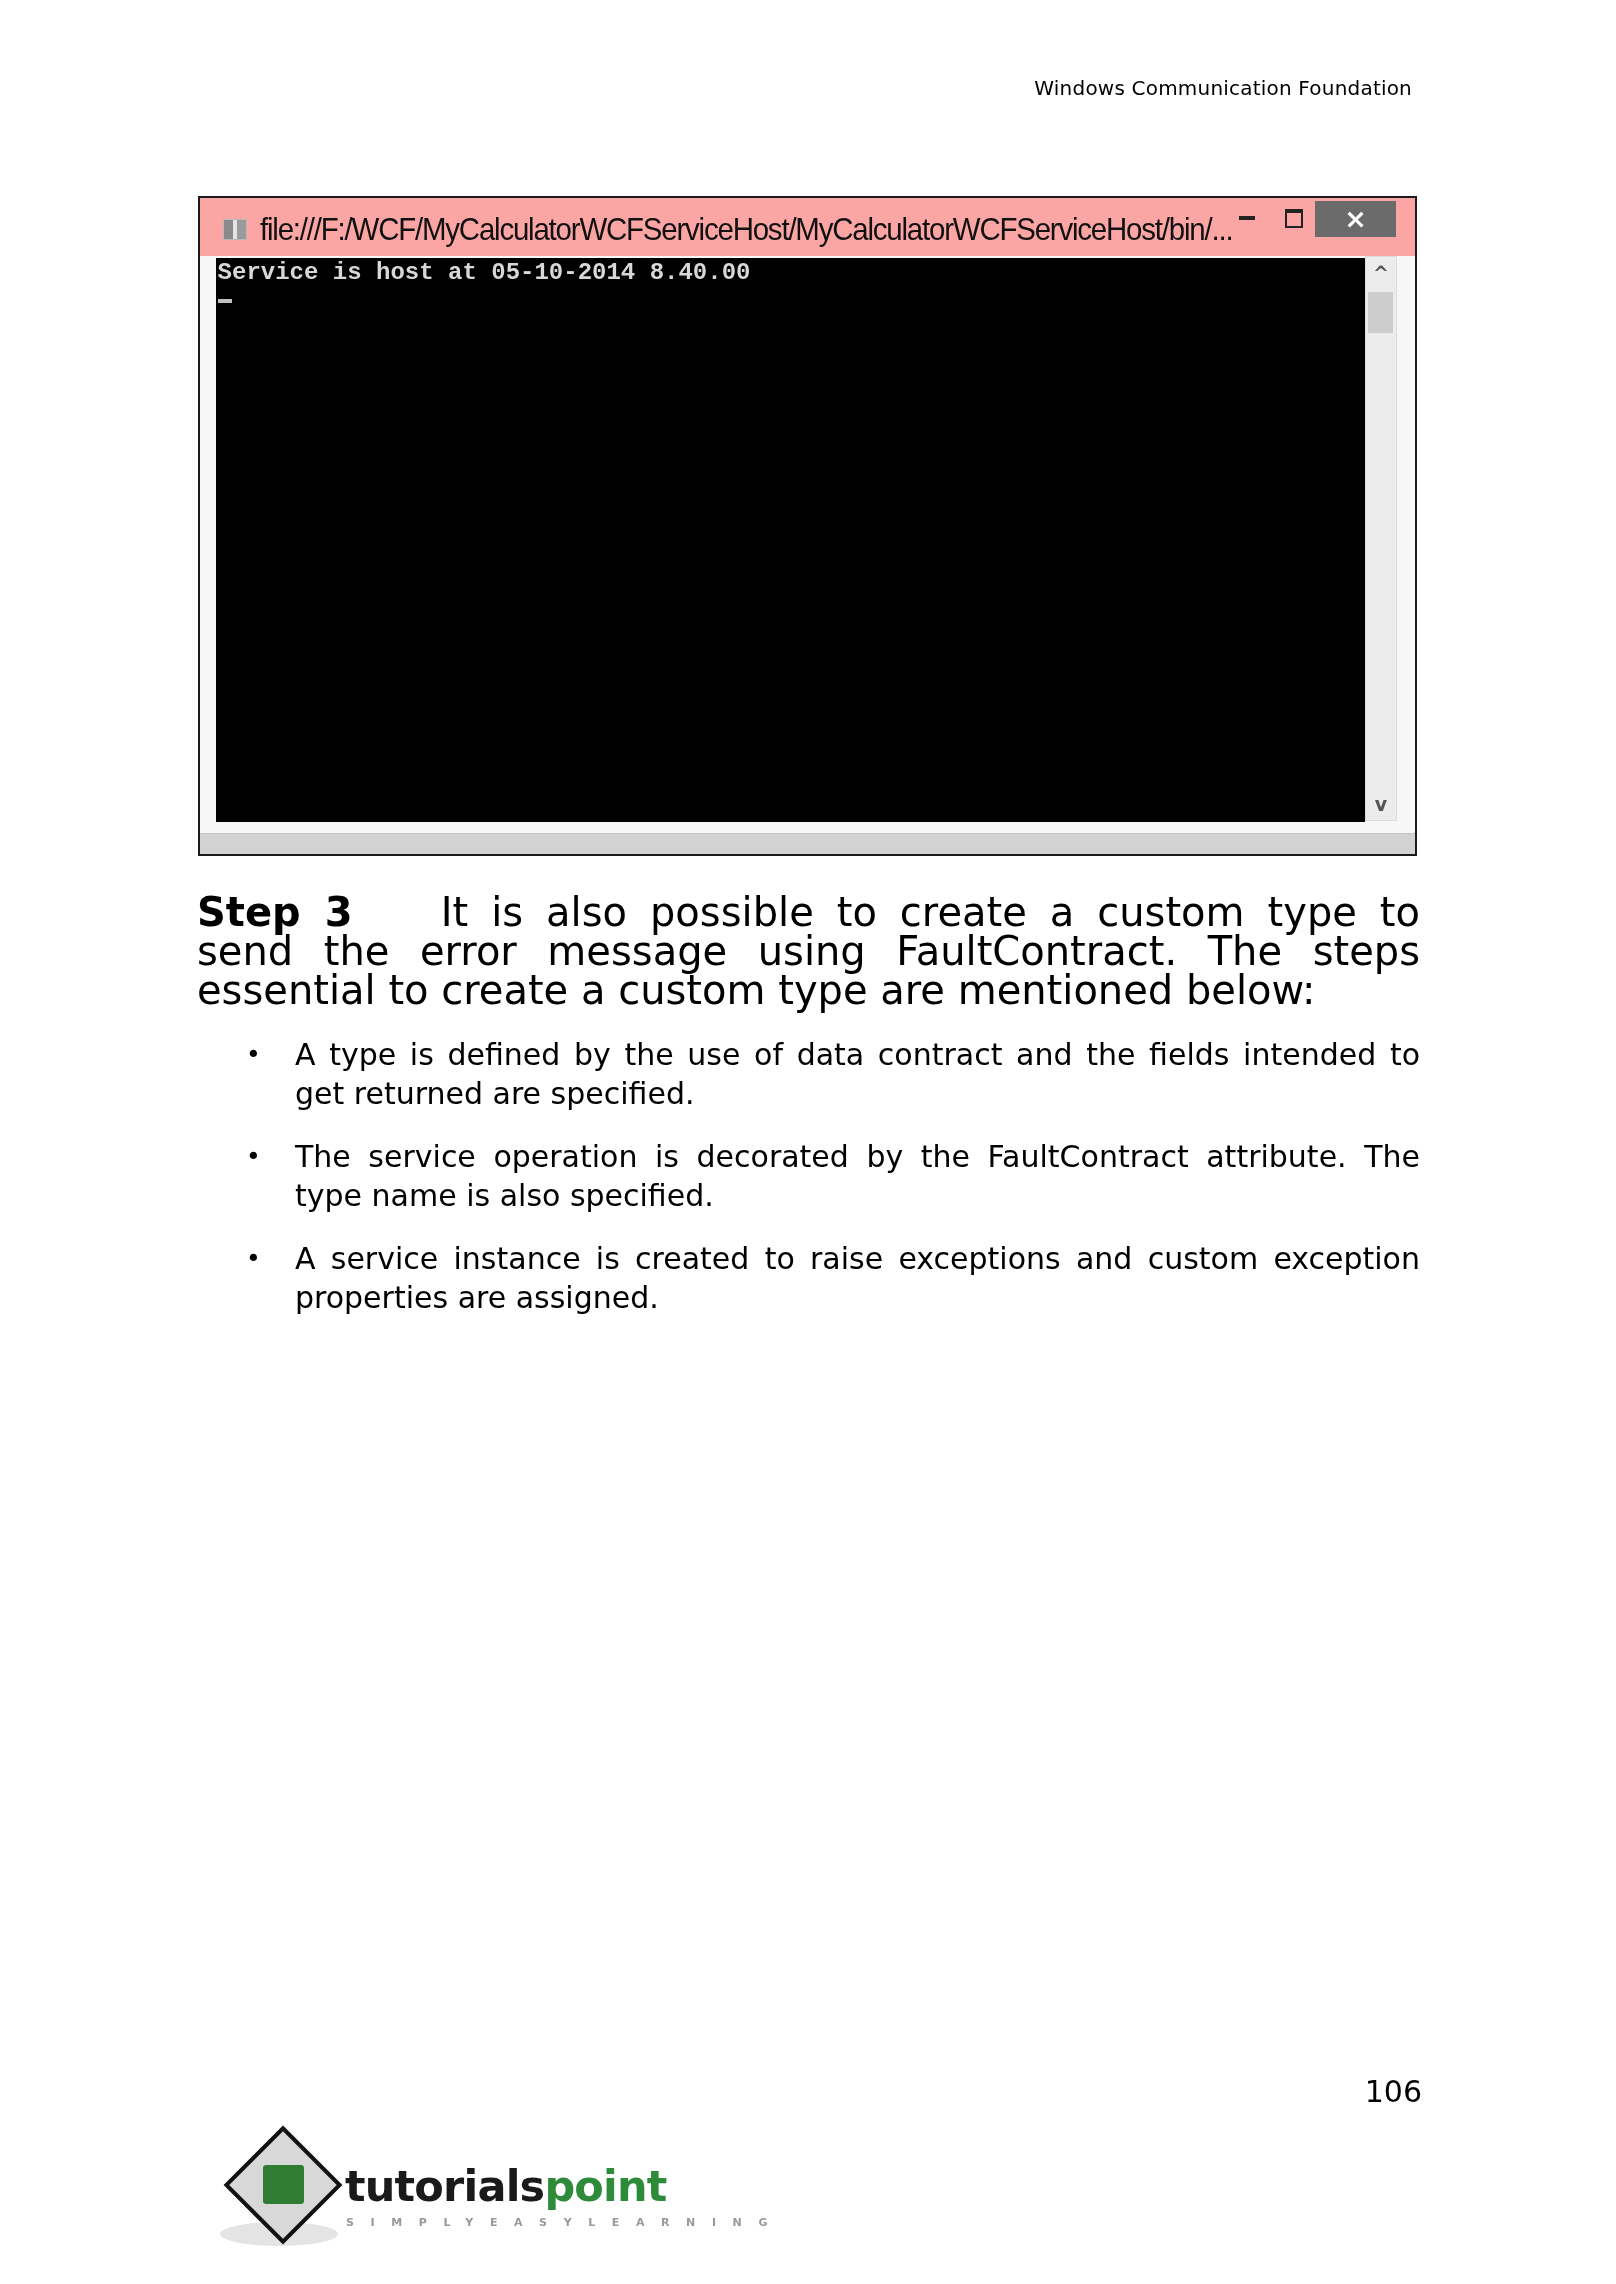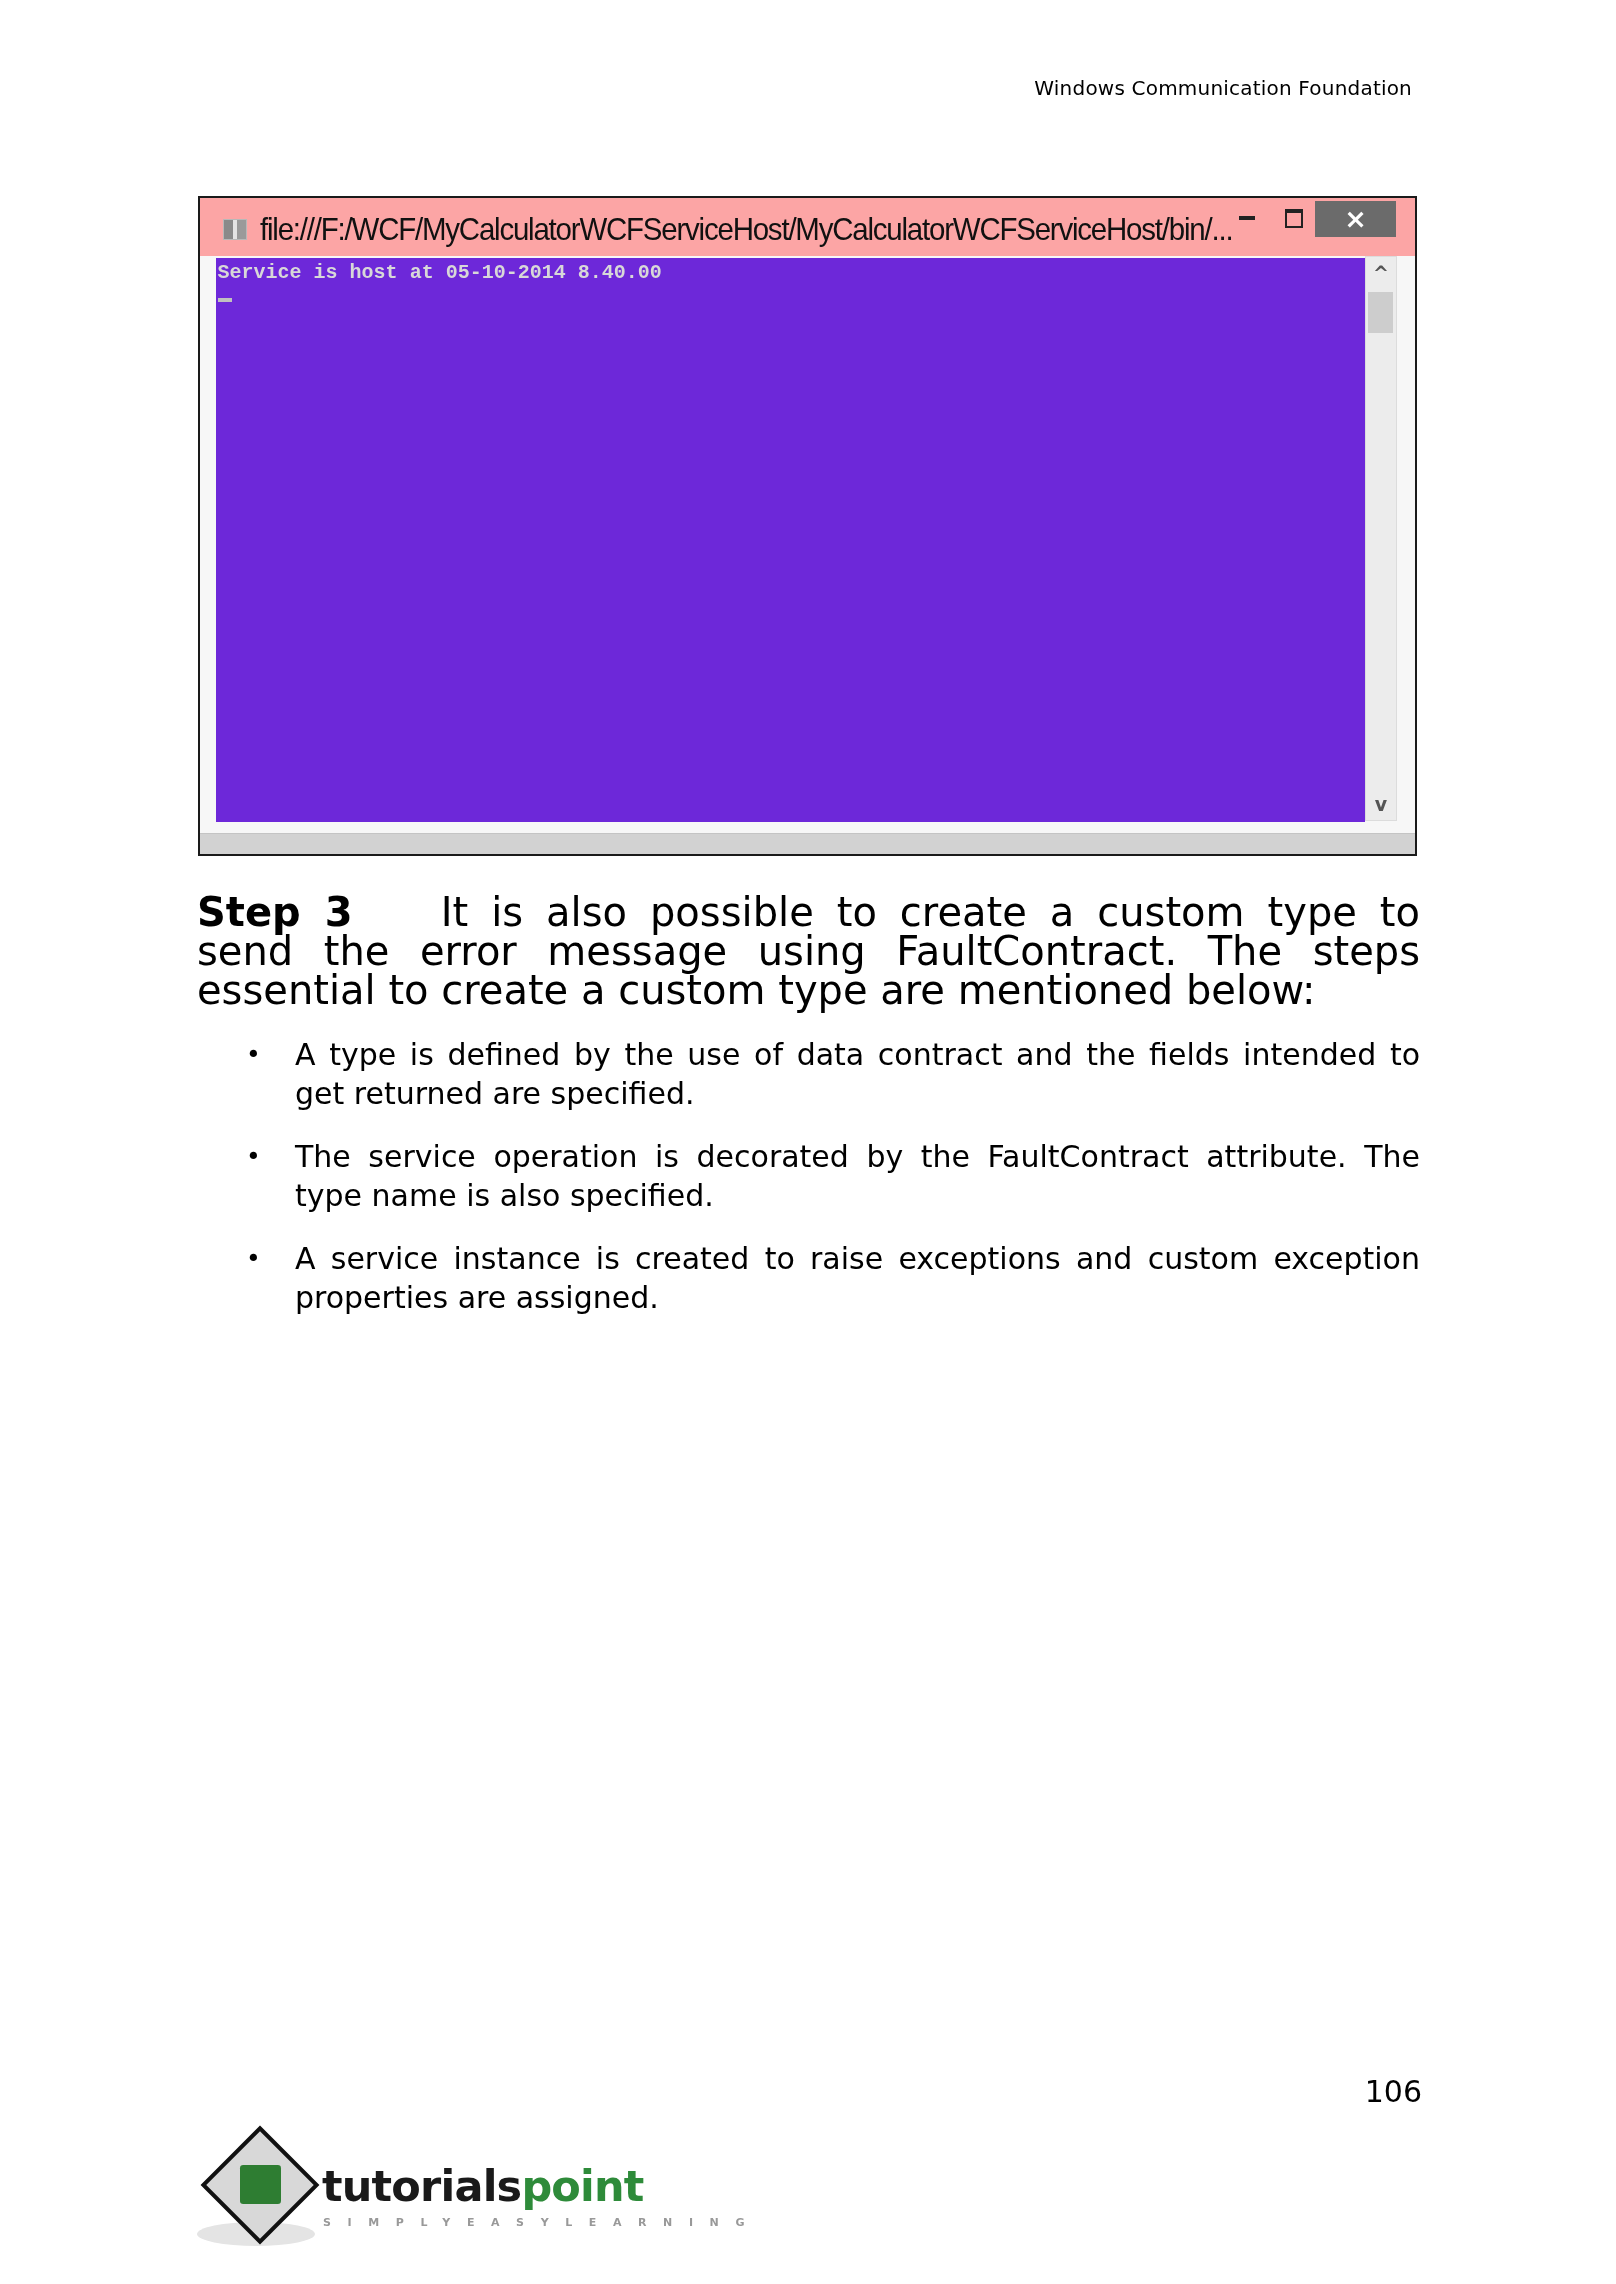--- a/index.html
+++ b/index.html
@@ -11,39 +11,39 @@
             border:2.4px solid #1a1a1a; background:#f7f7f7; box-sizing:border-box; }
   .titlebar { position:absolute; left:0; top:0; right:0; height:58px; background:#fca5a5; }
   .app-icon { position:absolute; left:23px; top:21px; width:24px; height:20.5px;
               border:1.6px solid #b8b8b8; background:linear-gradient(90deg,#8a8a8a 0 40%,#e4e4e4 40% 60%,#9a9a9a 60% 100%); box-sizing:border-box; }
   .title-text { position:absolute; left:60px; top:12.6px; font-family:"Liberation Sans",sans-serif;
                 font-size:32px; letter-spacing:-1.3px; color:#111; white-space:nowrap; transform:scaleX(0.92); transform-origin:left; }
   .btn-min { position:absolute; left:1039px; top:18px; width:16px; height:4px; background:#222; }
   .btn-max { position:absolute; left:1085px; top:11px; width:14px; height:12.6px; border:2.4px solid #222; border-top-width:4px; box-sizing:content-box; }
   .btn-close { position:absolute; left:1115px; top:3.2px; width:81px; height:36px; background:#6b6b6b;
                color:#fff; font-size:27px; font-weight:bold; text-align:center; line-height:35px; }
-  .console { position:absolute; left:16px; top:60px; width:1149px; height:564px; background:#6d28d9;
-             font-family:"Liberation Mono","DejaVu Sans Mono",monospace; font-size:20px; line-height:24px;
+  .console { position:absolute; left:16px; top:60px; width:1149px; height:564px; background:#000000;
+             font-family:"Liberation Mono","DejaVu Sans Mono",monospace; font-size:24px; line-height:24px;
              color:#d8d8d8; font-weight:bold; padding:3.2px 1.6px; box-sizing:border-box; white-space:pre; }
   .cursor { display:inline-block; width:14px; height:4.7px; background:#c0c0c0; margin-top:11px; }
   .scrollbar { position:absolute; left:1165px; top:58px; width:32px; height:565px; background:#ececec; border:0.8px solid #dcdcdc; box-sizing:border-box; }
   .sb-up, .sb-down { position:absolute; left:0; width:100%; height:32px; text-align:center; color:#555; font-size:19px; font-weight:bold; line-height:32px; }
   .sb-up { top:0; } .sb-down { bottom:0; }
   .sb-thumb { position:absolute; left:2.4px; top:35px; width:25px; height:41px; background:#cdcdcd; }
   .hscroll { position:absolute; left:0; right:0; bottom:0; height:20.5px; background:#d2d2d2; border-top:1.6px solid #c4c4c4; }
 
   .para { position:absolute; left:197px; width:1223px; font-size:40px; line-height:39px; text-align:justify; }
   .step-label { font-weight:bold; }
   .step-gap { display:inline-block; width:88px; }
   .bullets { position:absolute; left:197px; width:1223px; top:1035px; margin:0; padding:0; list-style:none; font-size:30px; line-height:39px; }
   .bullets li { position:relative; padding-left:98px; text-align:justify; margin-bottom:24px; }
   .bullet-dot { position:absolute; left:49px; top:0; font-size:25px; }
   .page-number { position:absolute; right:194px; top:2074px; font-size:30px; }
 
-  .logo { position:absolute; left:194px; top:2137px; width:458px; height:118px; }
+  .logo { position:absolute; left:217px; top:2137px; width:458px; height:118px; }
   .logo-diamond { position:absolute; left:24px; top:6.3px; width:76px; height:76px; transform:rotate(45deg);
                   border:4px solid #111; background:#d8d8d8; }
   .logo-shadow { position:absolute; left:3.2px; top:85px; width:118px; height:24px; border-radius:50%; background:#e4e4e4; }
   .logo-book { position:absolute; left:46px; top:28px; width:41px; height:39px; background:#2e7d32; border-radius:3.2px; }
   .logo-text { position:absolute; left:128px; top:24px; font-family:"DejaVu Sans",sans-serif; font-weight:bold; font-size:43px; letter-spacing:-0.8px; }
   .logo-tut { color:#1a1a1a; } .logo-point { color:#2e8b3a; }
   .logo-tag { position:absolute; left:129px; top:79px; font-size:11px; letter-spacing:16.6px; color:#999; font-weight:bold; font-family:"DejaVu Sans",sans-serif;text-align:center; }
 </style>
 </head>
 <body>

